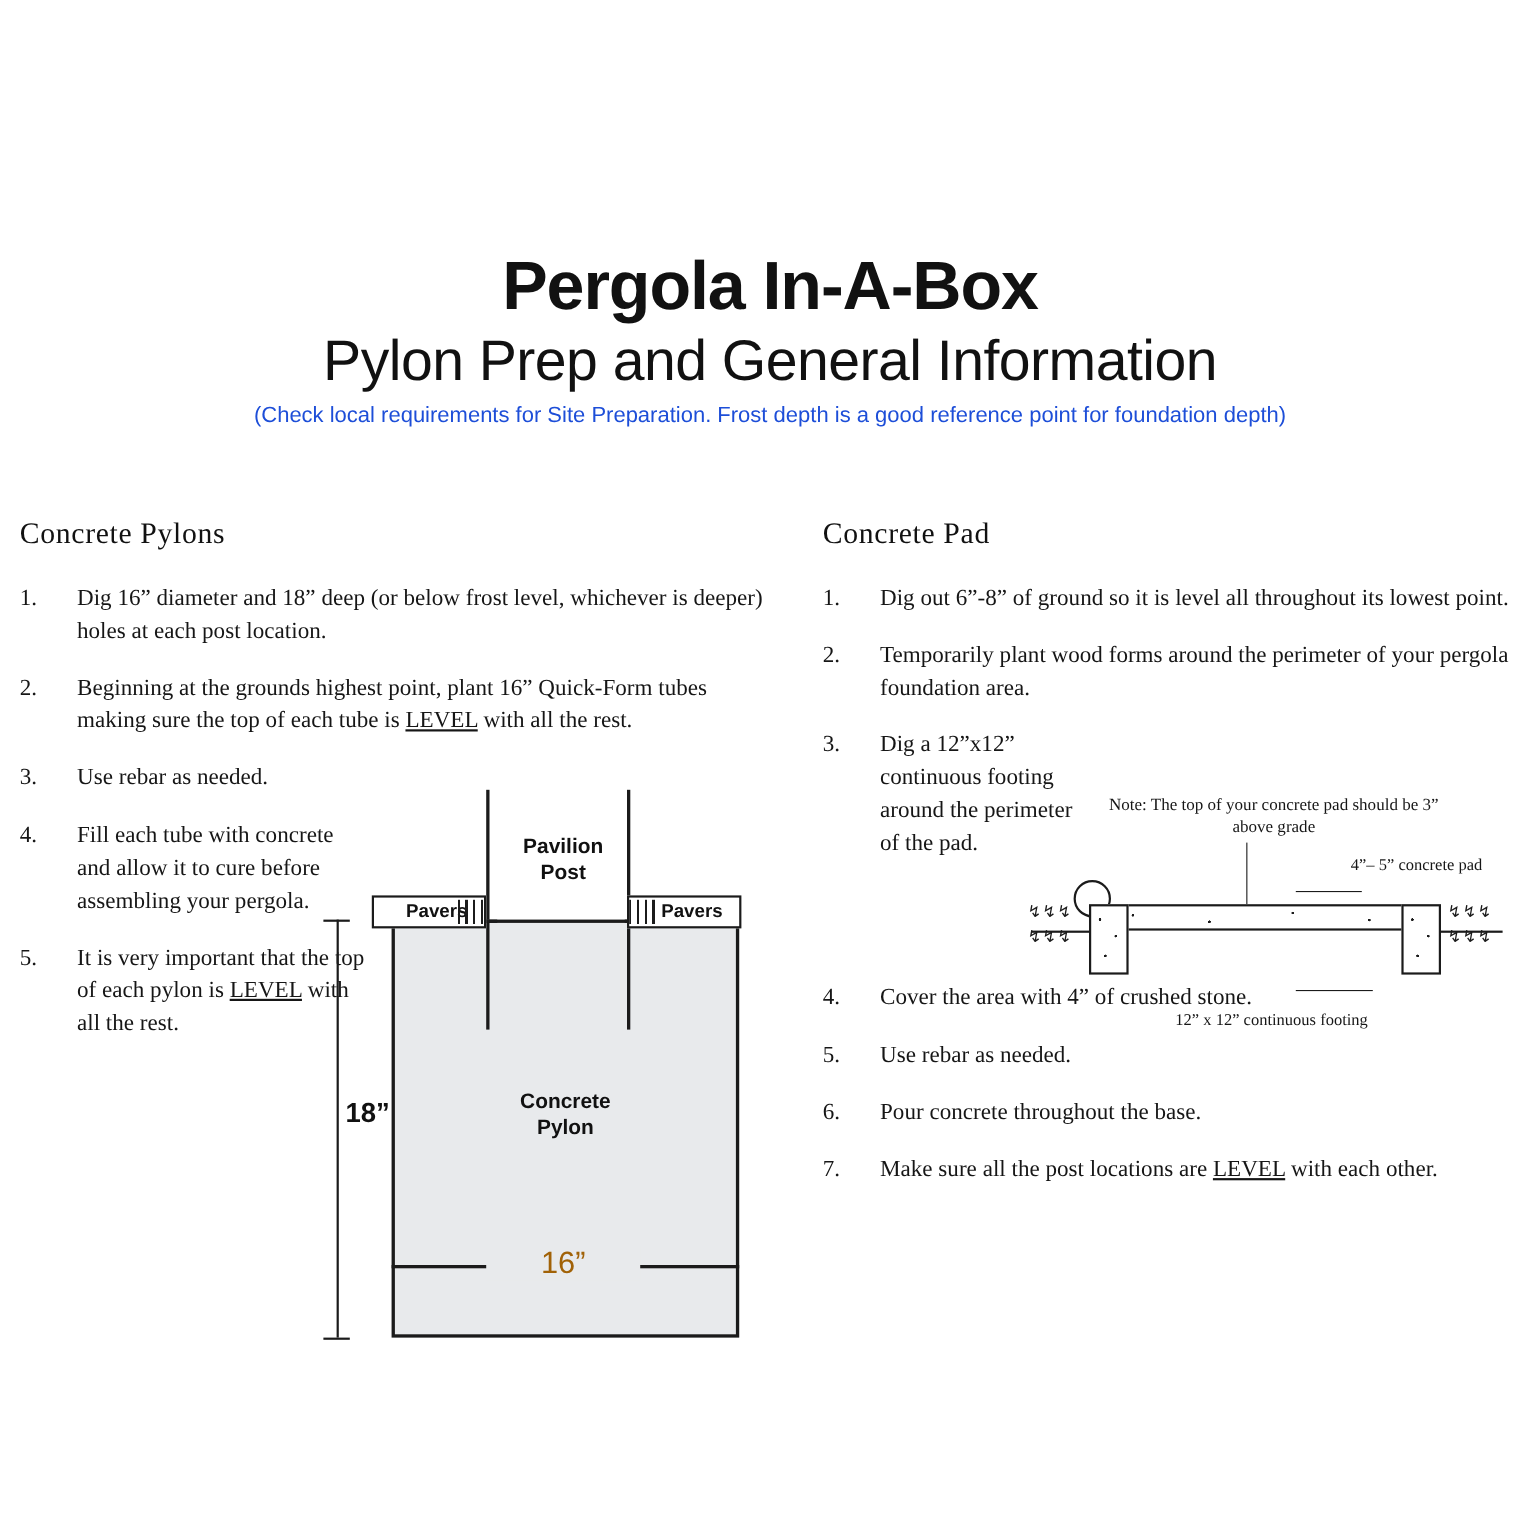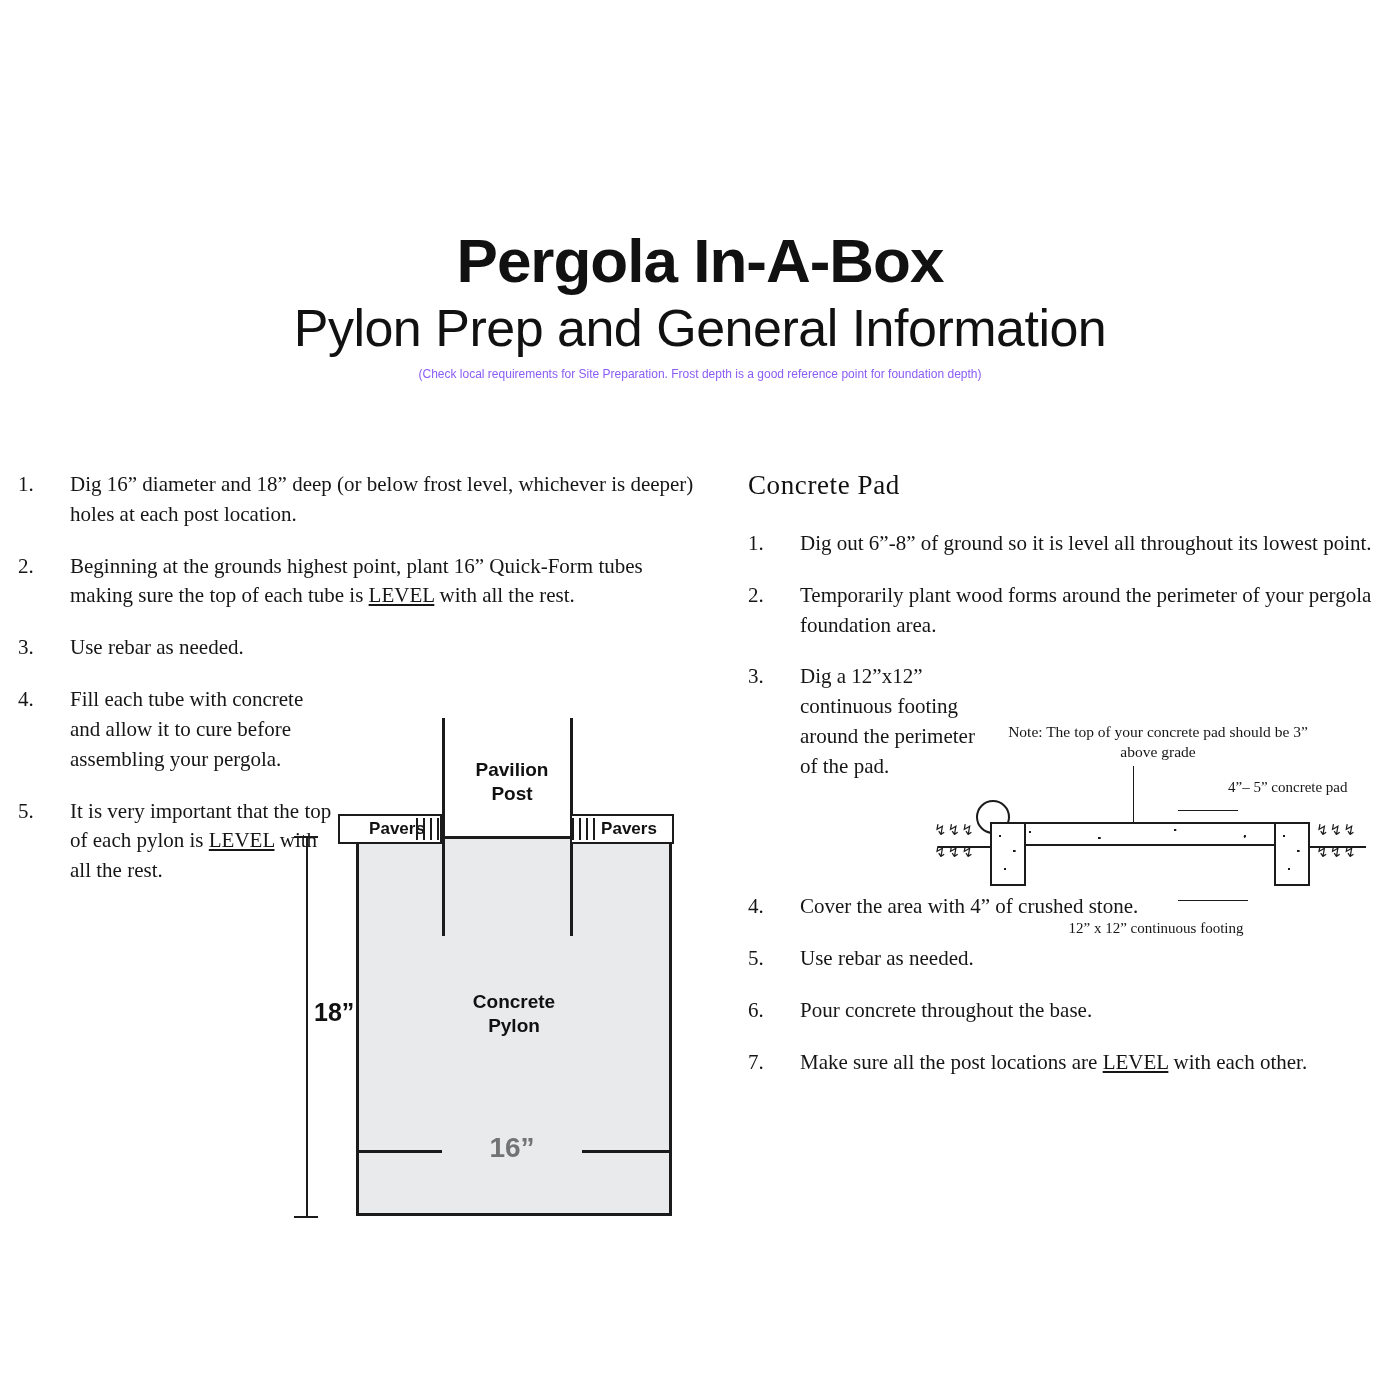--- a/index.html
+++ b/index.html
@@ -44,23 +44,23 @@
     font-family: "Liberation Sans", sans-serif;
     font-size: 52px;
     font-weight: 400;
     letter-spacing: -0.5px;
     line-height: 1.12;
     color: #111;
     margin: 6px 0 0 0;
   }
   .title-note {
     font-family: "Liberation Sans", sans-serif;
-    font-size: 12px;
+    font-size: 20px;
     font-weight: 400;
-    color: #8b5cf6;
+    color: #1d4ed8;
     margin: 10px 0 0 0;
   }
 
   
   .col {
     position: absolute;
     top: 470px;
   }
   .col-left { left: 18px; width: 690px; }
   .col-right { left: 748px; width: 640px; }
@@ -246,23 +246,23 @@
     border-top: 2px solid #1b1b1b;
   }
   .dim-h-label {
     position: absolute;
     left: 160px;
     top: 414px;
     width: 140px;
     text-align: center;
     background: #e8eaec;
     font-family: "Liberation Sans", sans-serif;
-    font-weight: 700;
+    font-weight: 400;
     font-size: 28px;
-    color: #737373;
+    color: #a16207;
   }
 
   
   .fig-pad {
     position: absolute;
     left: 928px;
     top: 722px;
     width: 448px;
     height: 220px;
   }
@@ -367,20 +367,21 @@
 
 <div class="page">
 
   <div class="header">
     <h1 class="title-main">Pergola In-A-Box</h1>
     <h2 class="title-sub">Pylon Prep and General Information</h2>
     <p class="title-note">(Check local requirements for Site Preparation. Frost depth is a good reference point for foundation depth)</p>
   </div>
 
   <div class="col col-left">
+    <div class="col-heading">Concrete Pylons</div>
     <ol class="steps">
       <li class="wide">
         <span class="num">1.</span>
         <span class="txt">Dig 16” diameter and 18” deep (or below frost level, whichever is deeper) holes at each post location.</span>
       </li>
       <li class="wide">
         <span class="num">2.</span>
         <span class="txt">Beginning at the grounds highest point, plant 16” Quick-Form tubes making sure the top of each tube is <span class="u">LEVEL</span> with all the rest.</span>
       </li>
       <li class="wide">

